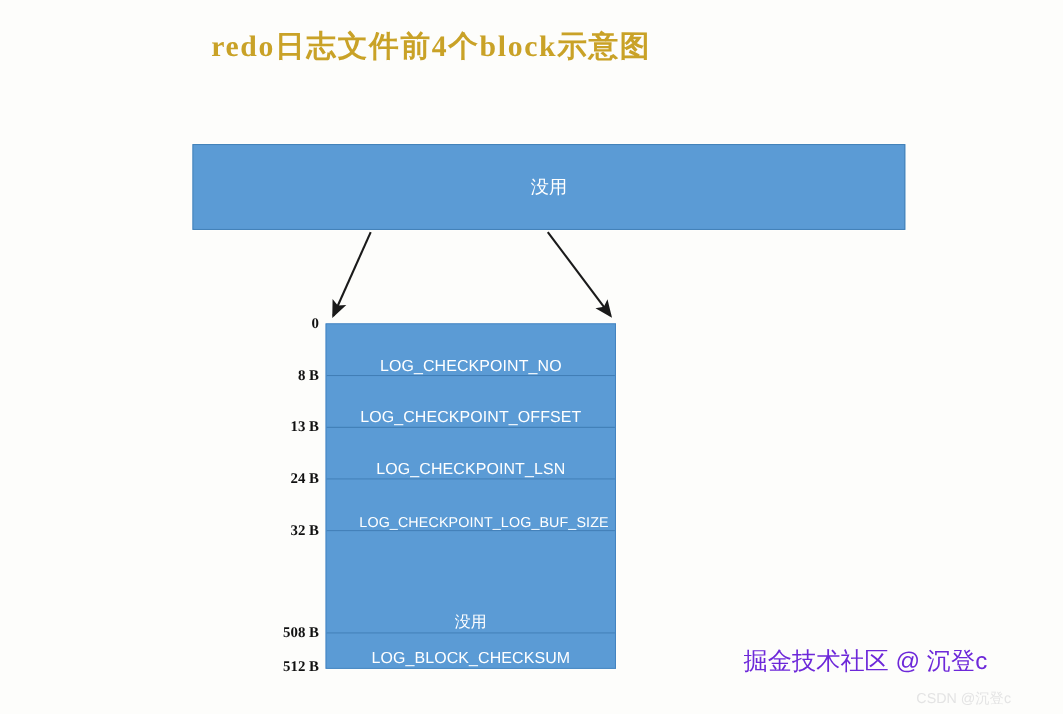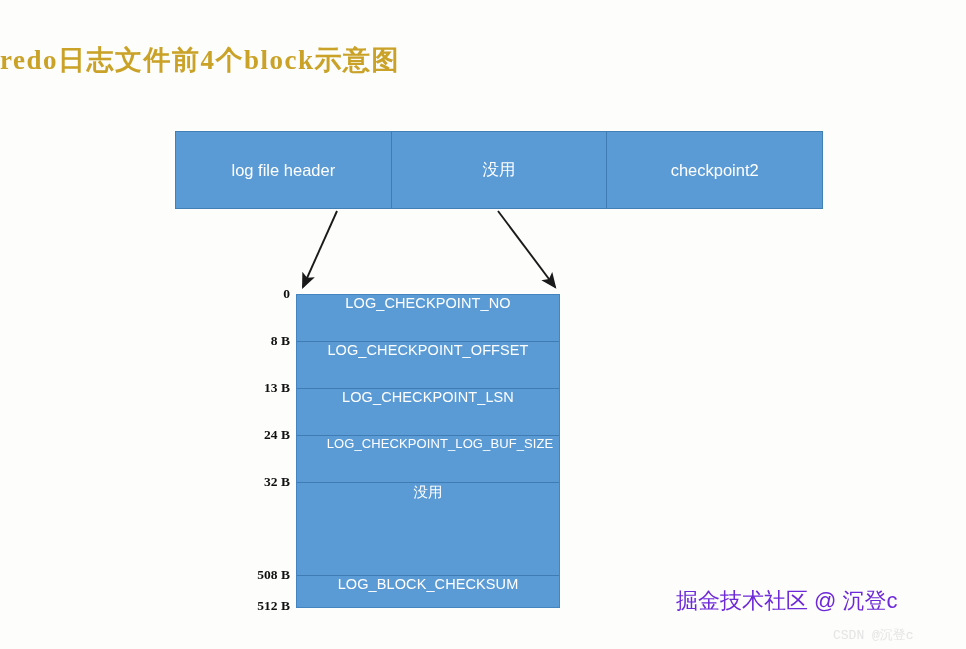--- a/index.html
+++ b/index.html
@@ -18,22 +18,23 @@
     position: relative;
     width: 966px;
     height: 649px;
     background: #fdfdfb;
   }
 
   
   #diagram-title {
     position: absolute;
     left: 0;
-    top: 42px;
+    top: 24px;
     width: 784px;
+    text-align: center;
     font-family: "Liberation Serif", serif;
     font-size: 27px;
     font-weight: 700;
     letter-spacing: 1.5px;
     color: #c9a227;
     white-space: nowrap;
   }
 
   
   #top-block-row {
@@ -101,21 +102,21 @@
     left: 296px;
     top: 294px;
     width: 264px;
     box-sizing: border-box;
     border: 1px solid #4484c0;
     background: #5b9bd5;
     box-shadow: 0 0 0 1px rgba(255,255,255,0.4);
   }
   .detail-row {
     display: flex;
-    align-items: flex-start;
+    align-items: flex-end;
     justify-content: center;
     background: #5b9bd5;
     border-bottom: 1px solid #3f7cb3;
     color: #ffffff;
     box-sizing: border-box;
     white-space: nowrap;
   }
   .detail-row:last-child {
     border-bottom: none;
   }
@@ -138,39 +139,33 @@
     white-space: nowrap;
     font-family: "Liberation Sans", sans-serif;
   }
   #watermark-secondary {
     position: absolute;
     left: 833px;
     top: 626px;
     font-size: 13px;
     color: #e4e4e4;
     white-space: nowrap;
-    font-family: Liberation Mono, monospace;
+    font-family: Liberation Sans, sans-serif;
   }
 </style>
 </head>
 <body>
 
 <div id="canvas">
 
   <div id="diagram-title">redo日志文件前4个block示意图</div>
 
   <div id="top-block-row">
     <div class="top-cell">
-      <span>log file header</span>
-    </div>
-    <div class="top-cell">
       <span>没用</span>
-    </div>
-    <div class="top-cell">
-      <span>checkpoint2</span>
     </div>
   </div>
 
   <svg id="arrow-layer" viewBox="0 0 966 649" xmlns="http://www.w3.org/2000/svg">
     <defs>
       <marker id="arrowhead" markerWidth="9" markerHeight="9" refX="7.2" refY="4" orient="auto" markerUnits="strokeWidth">
         <path d="M0,0.4 L8.4,4 L0,7.6 L1.9,4 Z" fill="#1a1a1a"></path>
       </marker>
     </defs>
     <line id="arrow-left" x1="337" y1="211" x2="303" y2="287" stroke="#1a1a1a" stroke-width="1.9" marker-end="url(#arrowhead)"></line>

